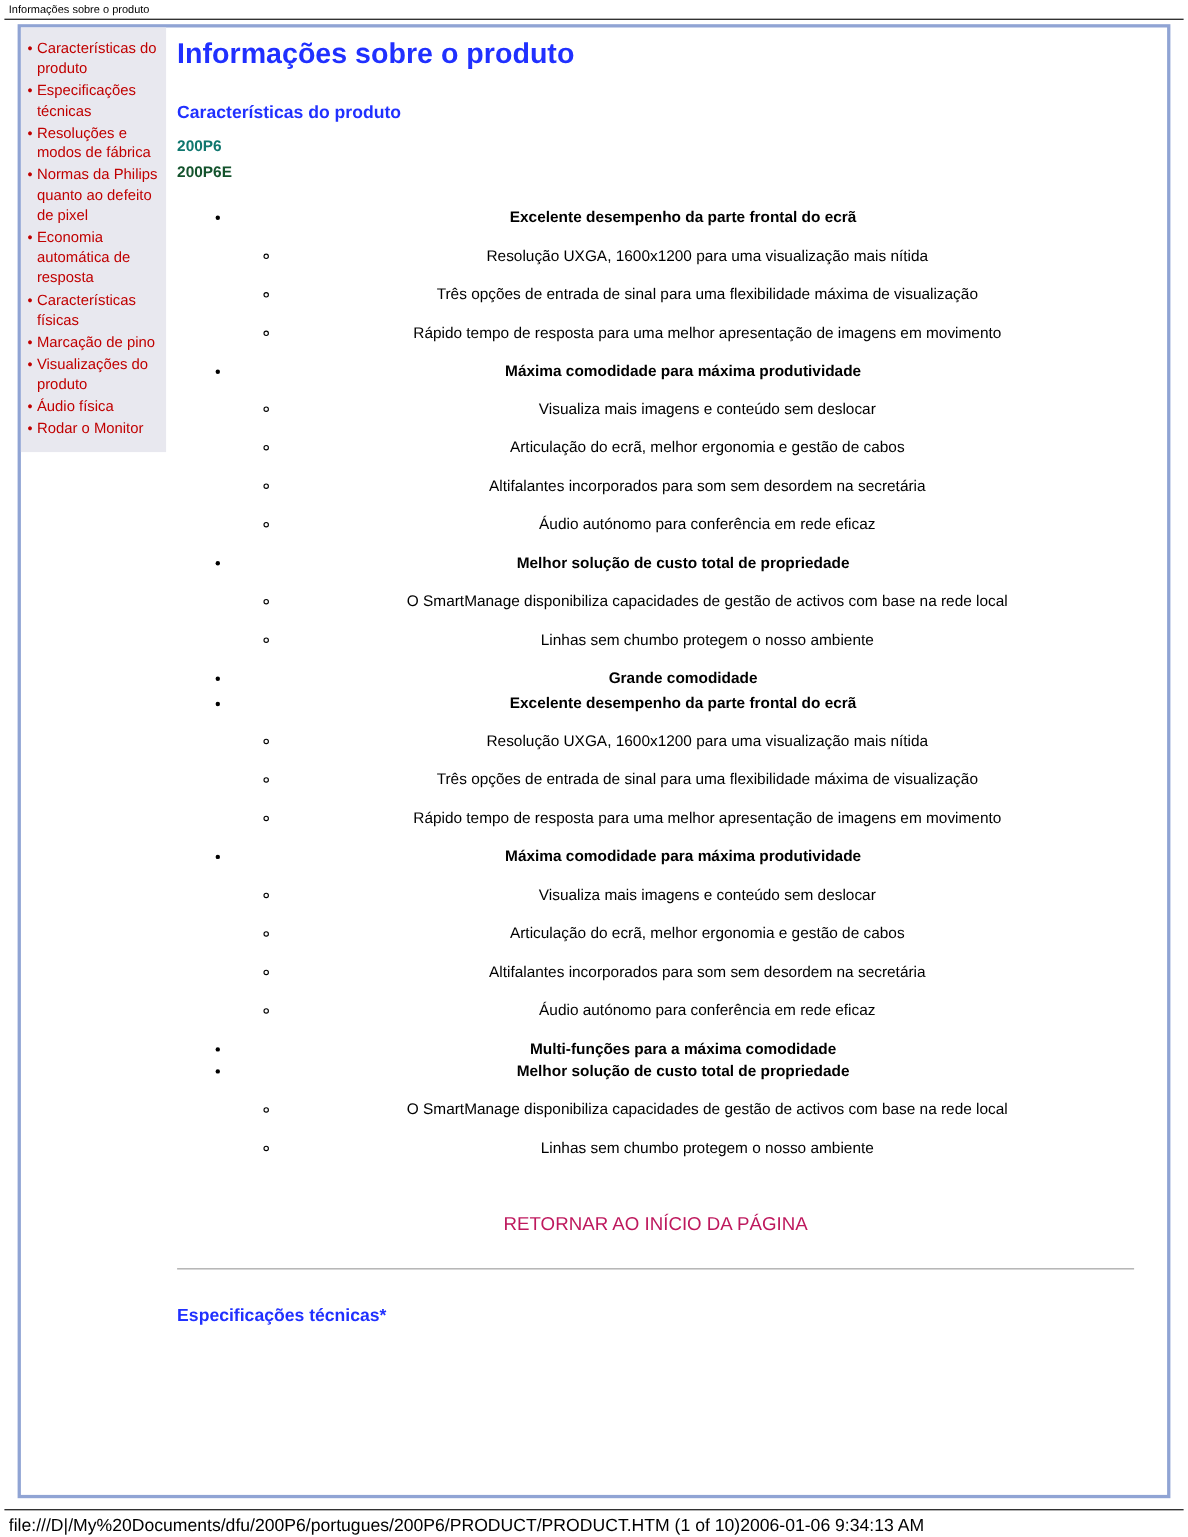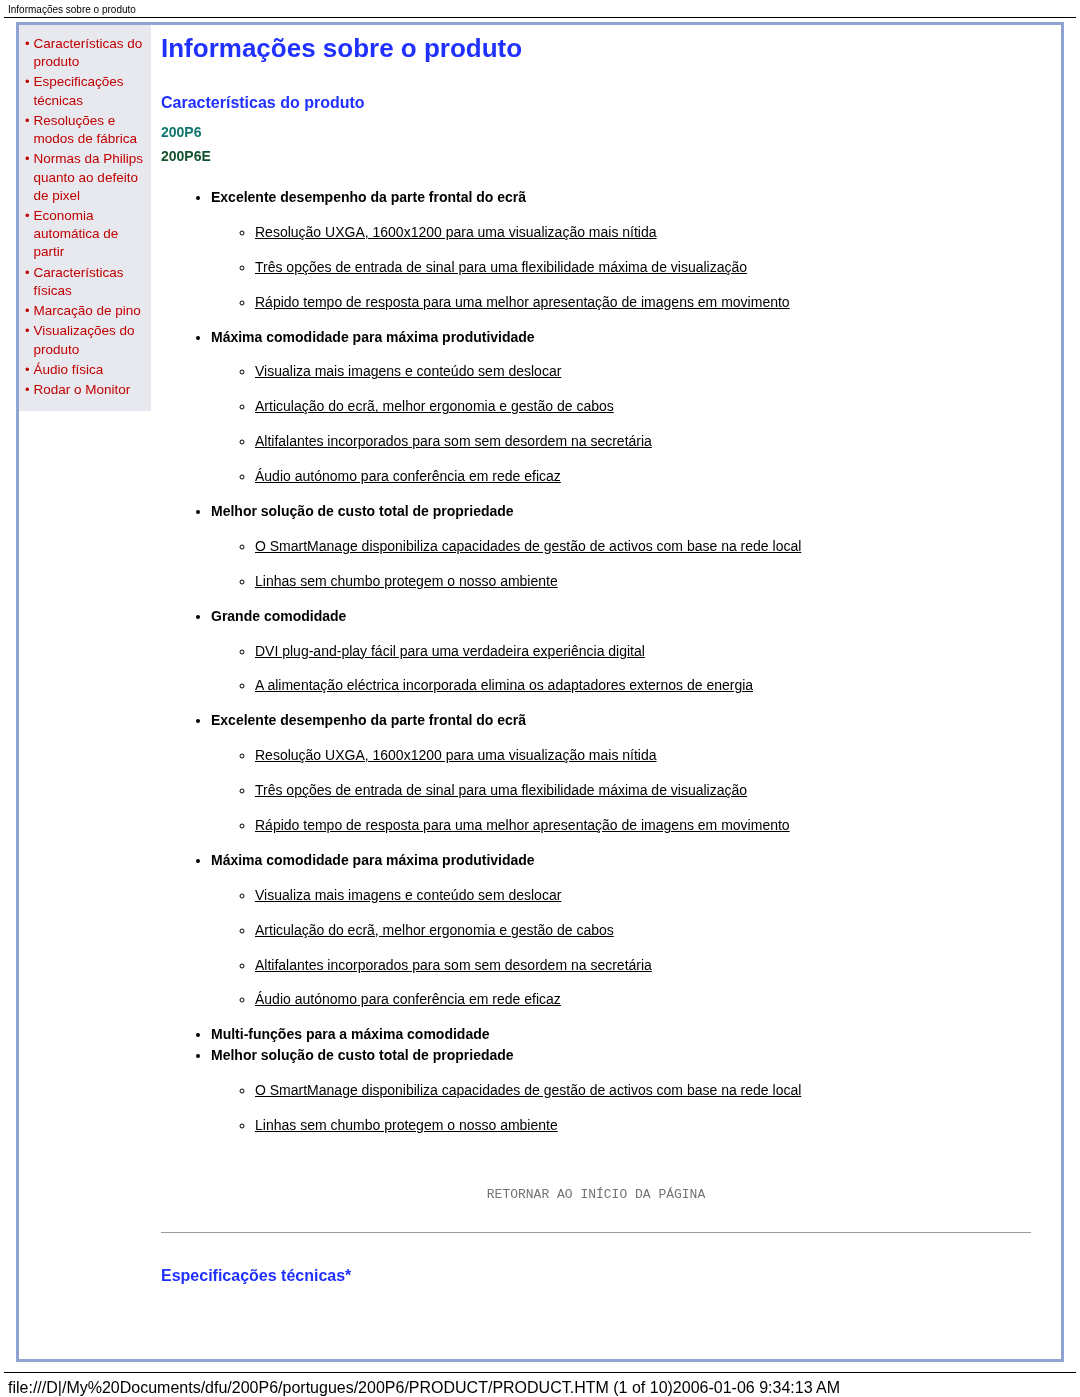--- a/index.html
+++ b/index.html
@@ -85,43 +85,42 @@
   }
   ul.disc {
     list-style-type: disc;
     margin: 4px 0 4px 0;
     padding-left: 50px;
   }
   ul.disc > li {
     font-weight: bold;
     margin: 2px 0;
     line-height: 1.35;
+    text-align: center;
   }
   ul.circle {
     list-style-type: circle;
     font-weight: normal;
     margin: 2px 0;
     padding-left: 44px;
   }
   ul.circle > li {
     font-weight: normal;
     margin: 16px 0;
     line-height: 1.35;
-    text-decoration: underline;
   }
   .return-link {
     text-align: center;
     margin-top: 50px;
     margin-bottom: 30px;
   }
   .return-link a {
-    color: #737373;
+    color: #be185d;
     text-decoration: none;
-    font-size: 13px;
-    font-family: Liberation Mono, monospace;
+    font-size: 17px;
   }
   hr.sep {
     border: none;
     border-top: 1px solid #999;
     margin: 8px 0 34px 0;
   }
   .footer {
     font-size: 16px;
     padding: 6px 8px 4px 8px;
   }
@@ -151,21 +150,21 @@
       <div class="nav-row">
           <span class="bullet">•</span>
           <a href="#">Resoluções e modos de fábrica</a>
         </div>
       <div class="nav-row">
           <span class="bullet">•</span>
           <a href="#">Normas da Philips quanto ao defeito de pixel</a>
         </div>
       <div class="nav-row">
           <span class="bullet">•</span>
-          <a href="#">Economia automática de partir</a>
+          <a href="#">Economia automática de resposta</a>
         </div>
       <div class="nav-row">
           <span class="bullet">•</span>
           <a href="#">Características físicas</a>
         </div>
       <div class="nav-row">
           <span class="bullet">•</span>
           <a href="#">Marcação de pino</a>
         </div>
       <div class="nav-row">
@@ -206,24 +205,20 @@
             <li>Áudio autónomo para conferência em rede eficaz</li>
           </ul>
         </li>
         <li><span>Melhor solução de custo total de propriedade</span>
           <ul class="circle">
             <li>O SmartManage disponibiliza capacidades de gestão de activos com base na rede local</li>
             <li>Linhas sem chumbo protegem o nosso ambiente</li>
           </ul>
         </li>
         <li><span>Grande comodidade</span>
-          <ul class="circle">
-            <li>DVI plug-and-play fácil para uma verdadeira experiência digital</li>
-            <li>A alimentação eléctrica incorporada elimina os adaptadores externos de energia</li>
-          </ul>
         </li>
       </ul>
 
 
       <ul class="disc">
         <li><span>Excelente desempenho da parte frontal do ecrã</span>
           <ul class="circle">
             <li>Resolução UXGA, 1600x1200 para uma visualização mais nítida</li>
             <li>Três opções de entrada de sinal para uma flexibilidade máxima de visualização</li>
             <li>Rápido tempo de resposta para uma melhor apresentação de imagens em movimento</li>

